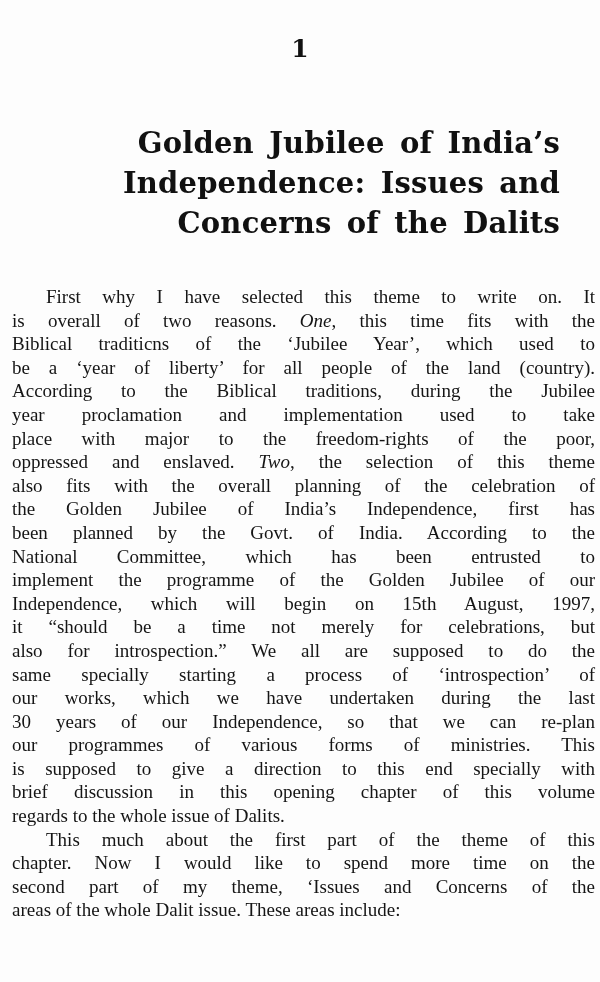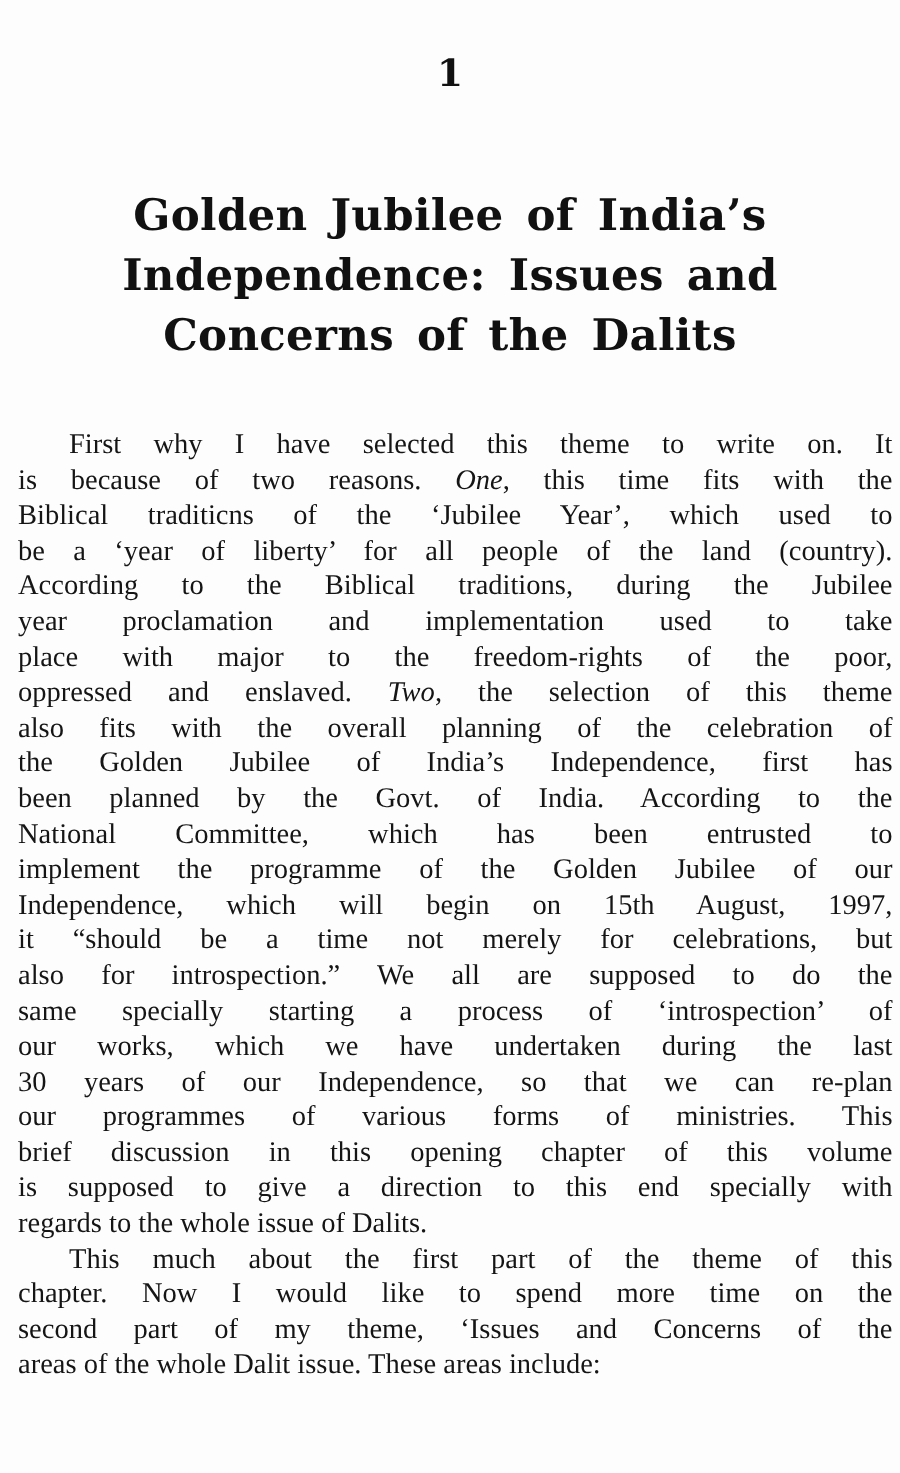--- a/index.html
+++ b/index.html
@@ -44,20 +44,21 @@
       font-weight: bold;
       font-size: 29px;
       line-height: 40px;
       letter-spacing: 0.2px;
       word-spacing: 5px;
       color: #111;
     }
     .chapter-title .tline {
       display: block;
       white-space: nowrap;
+      text-align: right;
     }
     .body-text {
       position: absolute;
       top: 285px;
       left: 12px;
       width: 583px;
       font-family: "Liberation Serif", serif;
       font-size: 19px;
       line-height: 23.6px;
       color: #151515;
@@ -87,41 +88,41 @@
 
   <h1 class="chapter-title" style="margin:0;">
     <span class="tline">Golden Jubilee of India’s</span>
     <span class="tline">Independence: Issues and</span>
     <span class="tline">Concerns of the Dalits</span>
   </h1>
 
   <div class="body-text">
     <div class="paragraph">
       <span class="line indent">First why I have selected this theme to write on. It</span>
-      <span class="line"><span>is because of two reasons. </span><em>One</em><span>, this time fits with the</span></span>
+      <span class="line"><span>is overall of two reasons. </span><em>One</em><span>, this time fits with the</span></span>
       <span class="line">Biblical traditicns of the ‘Jubilee Year’, which used to</span>
       <span class="line">be a ‘year of liberty’ for all people of the land (country).</span>
       <span class="line">According to the Biblical traditions, during the Jubilee</span>
       <span class="line">year proclamation and implementation used to take</span>
       <span class="line">place with major to the freedom-rights of the poor,</span>
       <span class="line"><span>oppressed and enslaved. </span><em>Two</em><span>, the selection of this theme</span></span>
       <span class="line">also fits with the overall planning of the celebration of</span>
       <span class="line">the Golden Jubilee of India’s Independence, first has</span>
       <span class="line">been planned by the Govt. of India. According to the</span>
       <span class="line">National Committee, which has been entrusted to</span>
       <span class="line">implement the programme of the Golden Jubilee of our</span>
       <span class="line">Independence, which will begin on 15th August, 1997,</span>
       <span class="line">it “should be a time not merely for celebrations, but</span>
       <span class="line">also for introspection.” We all are supposed to do the</span>
       <span class="line">same specially starting a process of ‘introspection’ of</span>
       <span class="line">our works, which we have undertaken during the last</span>
       <span class="line">30 years of our Independence, so that we can re-plan</span>
       <span class="line">our programmes of various forms of ministries. This</span>
+      <span class="line">is supposed to give a direction to this end specially with</span>
       <span class="line">brief discussion in this opening chapter of this volume</span>
-      <span class="line">is supposed to give a direction to this end specially with</span>
       <span class="line last">regards to the whole issue of Dalits.</span>
     </div>
     <div class="paragraph">
       <span class="line indent">This much about the first part of the theme of this</span>
       <span class="line">chapter. Now I would like to spend more time on the</span>
       <span class="line">second part of my theme, ‘Issues and Concerns of the</span>
       <span class="line last">areas of the whole Dalit issue. These areas include:</span>
     </div>
   </div>
 </div>

